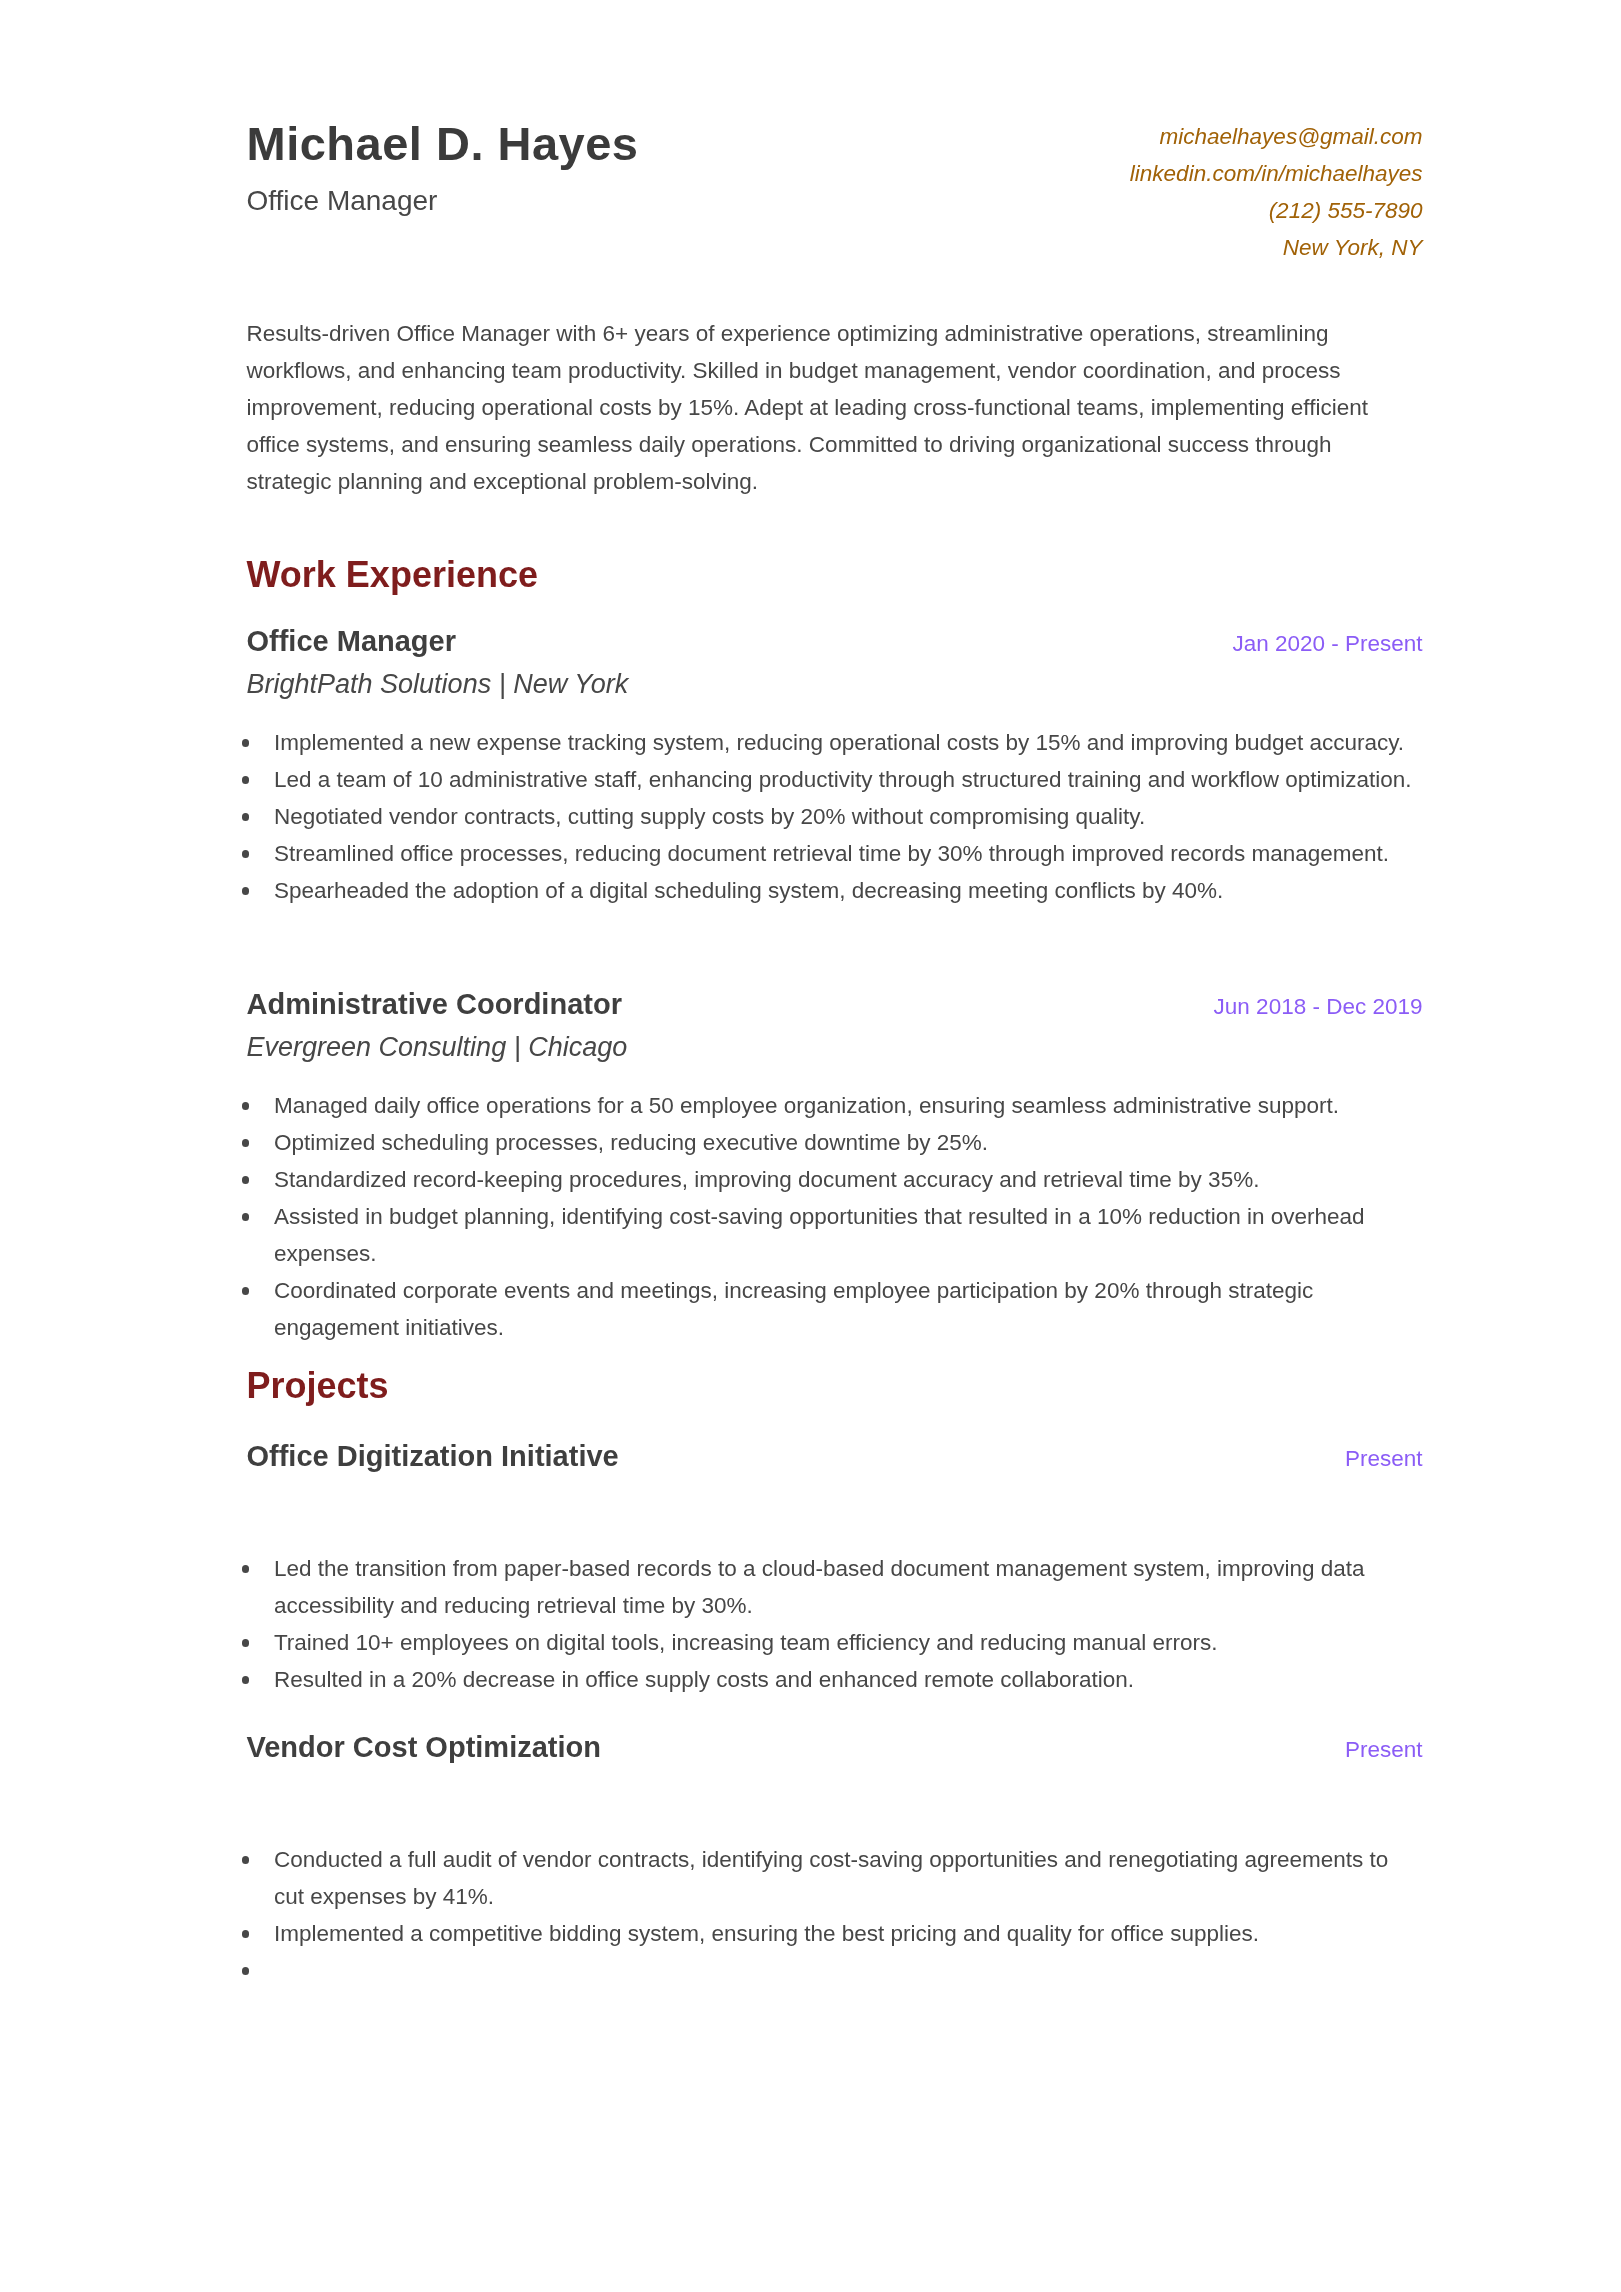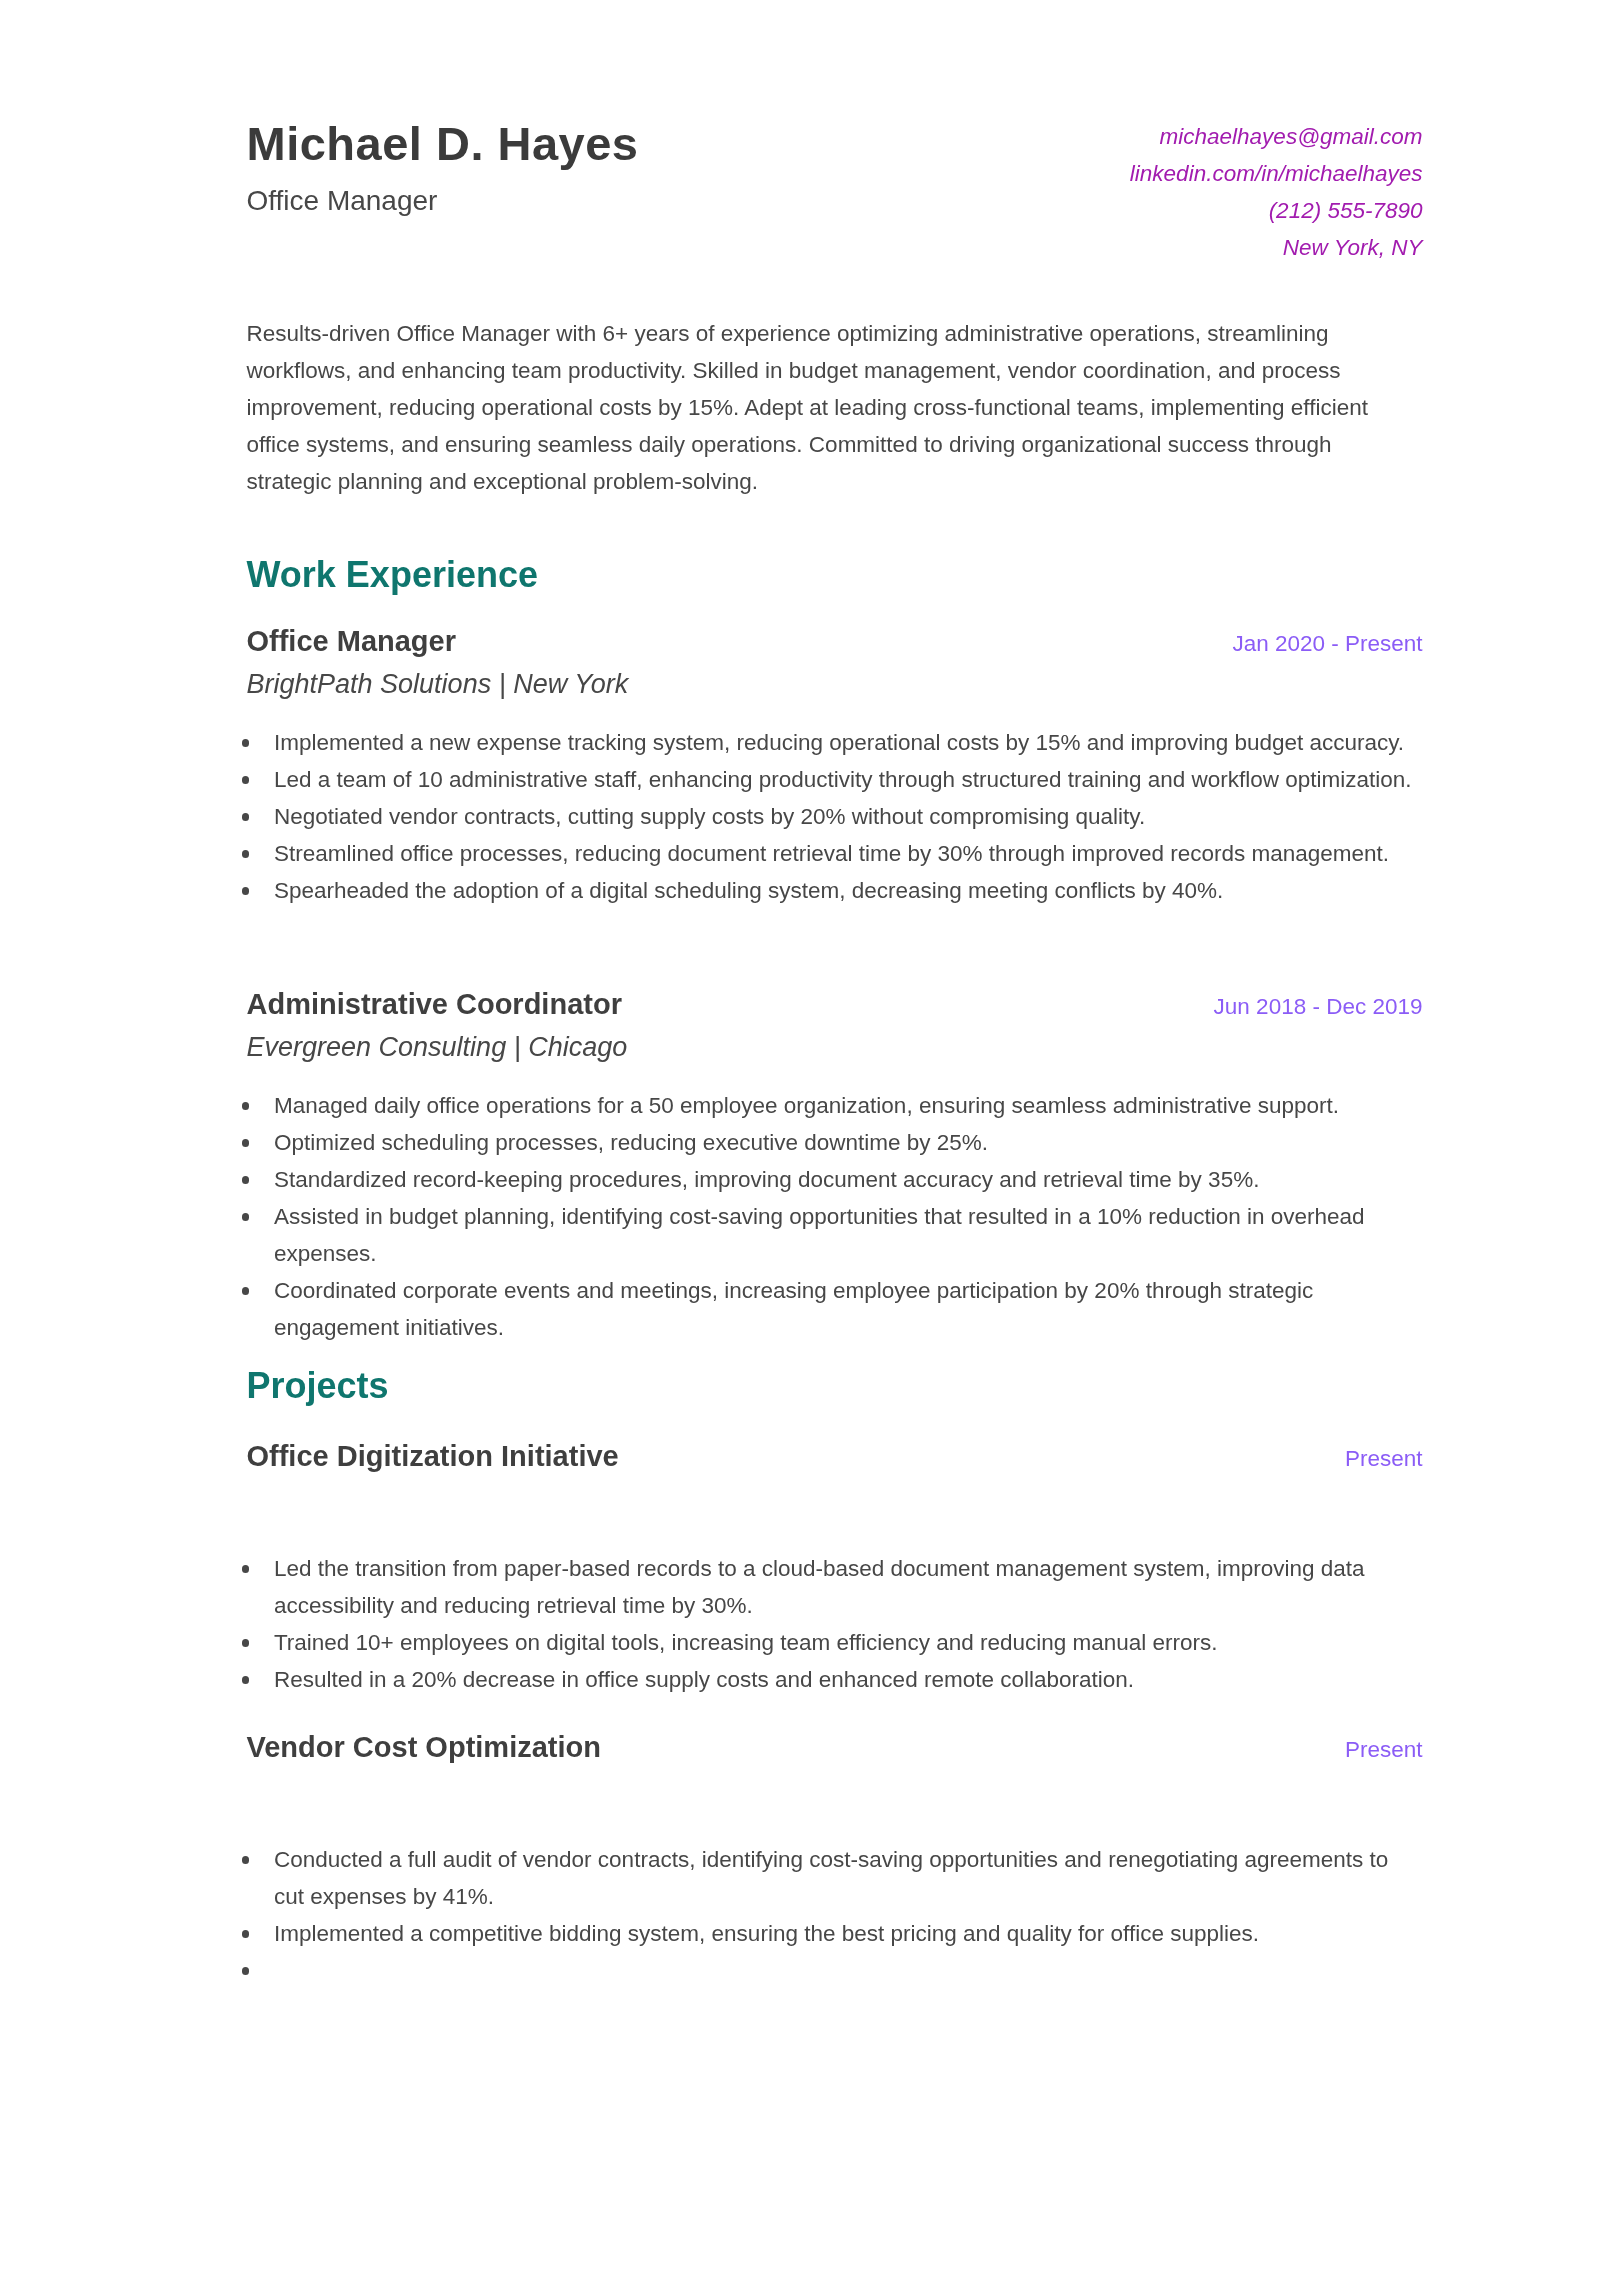--- a/index.html
+++ b/index.html
@@ -31,38 +31,38 @@
     font-weight: 400;
     color: #474747;
     margin-top: 11.8px;
     line-height: 35px;
   }
   .contact {
     text-align: right;
     font-style: italic;
     font-size: 22.5px;
     line-height: 37px;
-    color: #a21caf;
+    color: #a16207;
     padding-top: 2px;
   }
 
   
   .summary {
     margin-top: 49px;
     font-size: 22.5px;
     line-height: 37px;
     color: #474747;
     max-width: 1426px;
   }
 
   
   .section-heading {
     font-size: 36px;
     font-weight: 700;
-    color: #0f766e;
+    color: #7f1d1d;
     line-height: 43px;
   }
   .section-work .section-heading { margin-top: 53px; }
   .section-projects .section-heading { margin-top: 18px; }
 
   .entry-head {
     display: flex;
     justify-content: space-between;
     align-items: baseline;
   }

